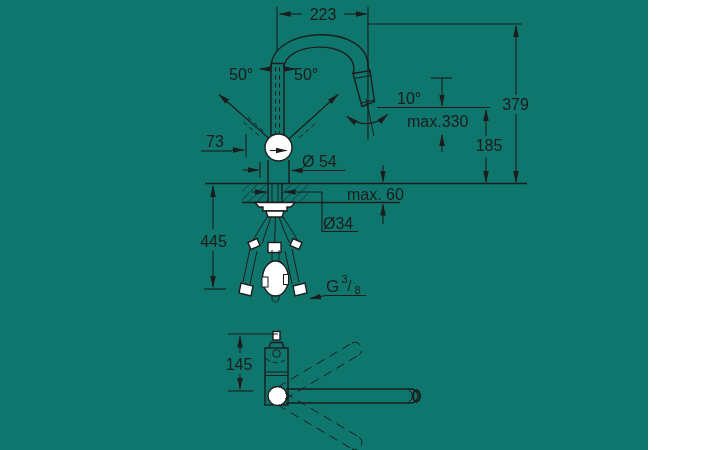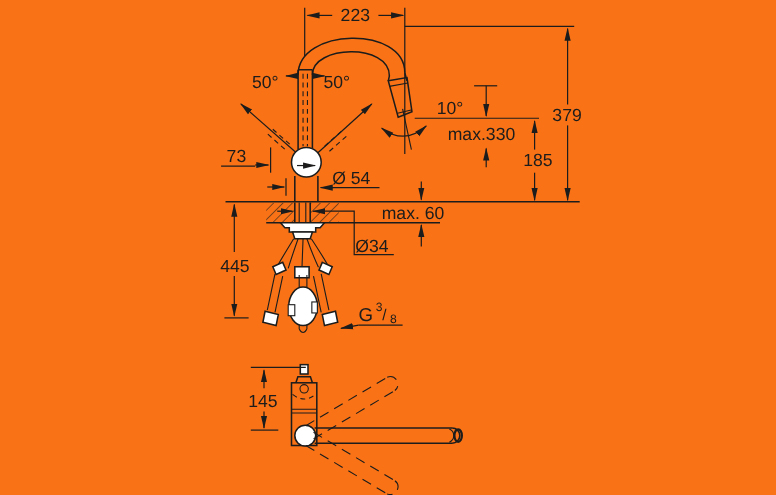--- a/index.html
+++ b/index.html
@@ -1,16 +1,16 @@
 <!DOCTYPE html>
 <html><head>
 <meta charset="utf-8">
 <style>
   html,body{margin:0;padding:0;background:#fff;}
-  .stage{position:relative;width:705px;height:450px;background:#f97316;overflow:hidden;}
+  .stage{position:relative;width:648px;height:450px;background:#0f766e;overflow:hidden;}
   svg text{font-family:"Liberation Sans",sans-serif;font-size:16px;fill:#1c1c1c;}
   .o{stroke:#1c1c1c;stroke-width:1.4;fill:none;stroke-linecap:butt;}
   .t{stroke:#1c1c1c;stroke-width:1;fill:none;}
   .d{stroke:#1c1c1c;stroke-width:1.1;fill:none;}
   .fw{fill:#ffffff;}
   .arr{marker-end:url(#ah);}
   .arr2{marker-start:url(#ah);marker-end:url(#ah);}
   .dash{stroke-dasharray:4.5,3.5;}
   .dash2{stroke-dasharray:9,6;}
   .tmid{text-anchor:middle;}

